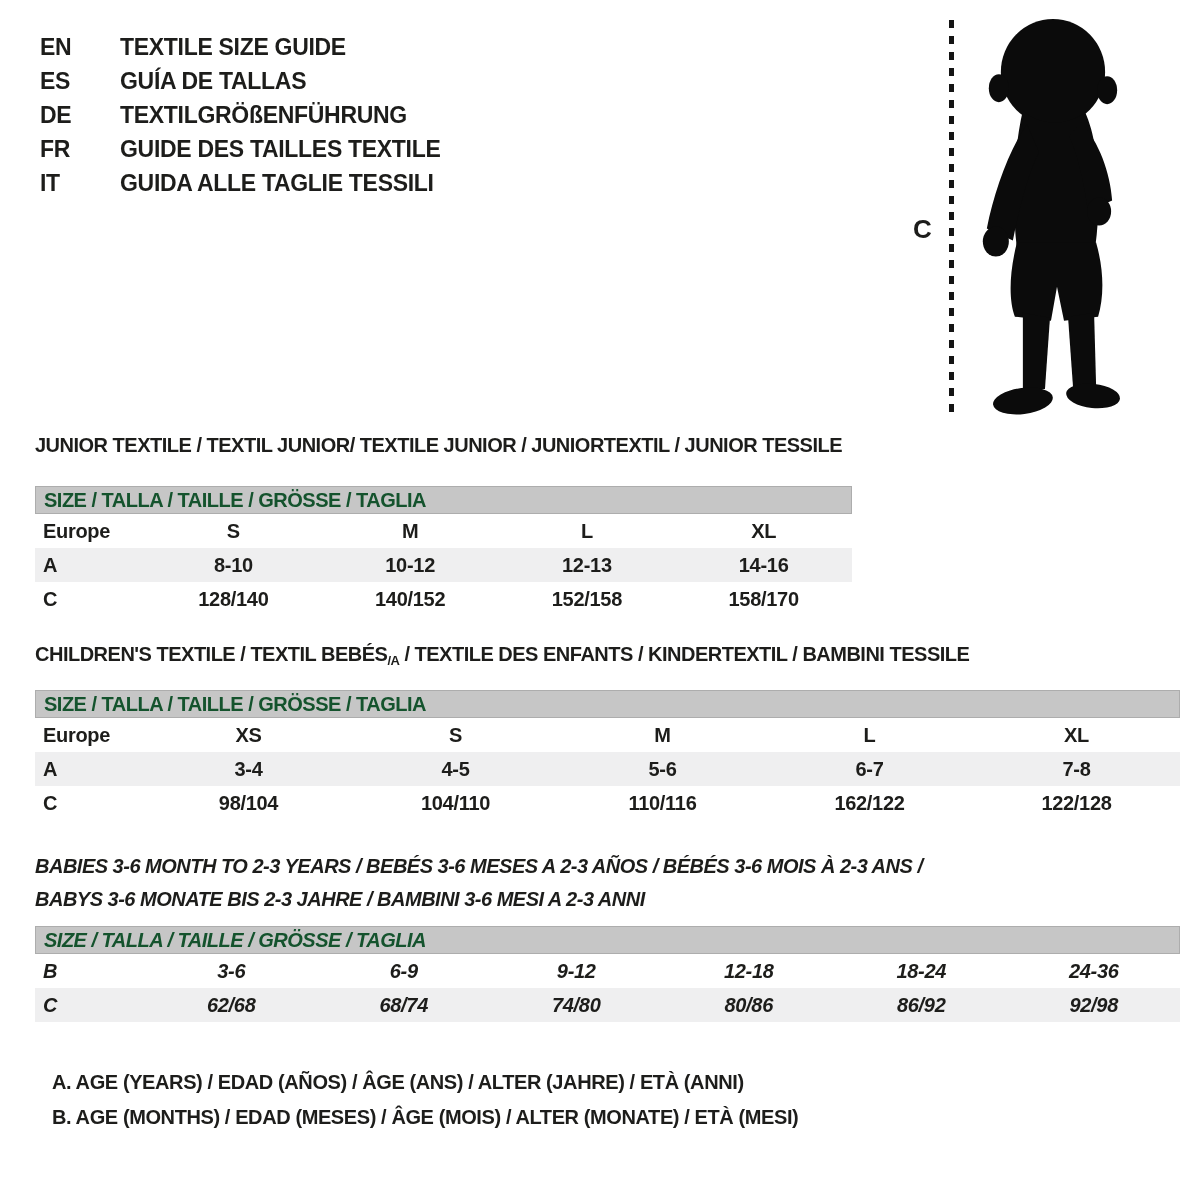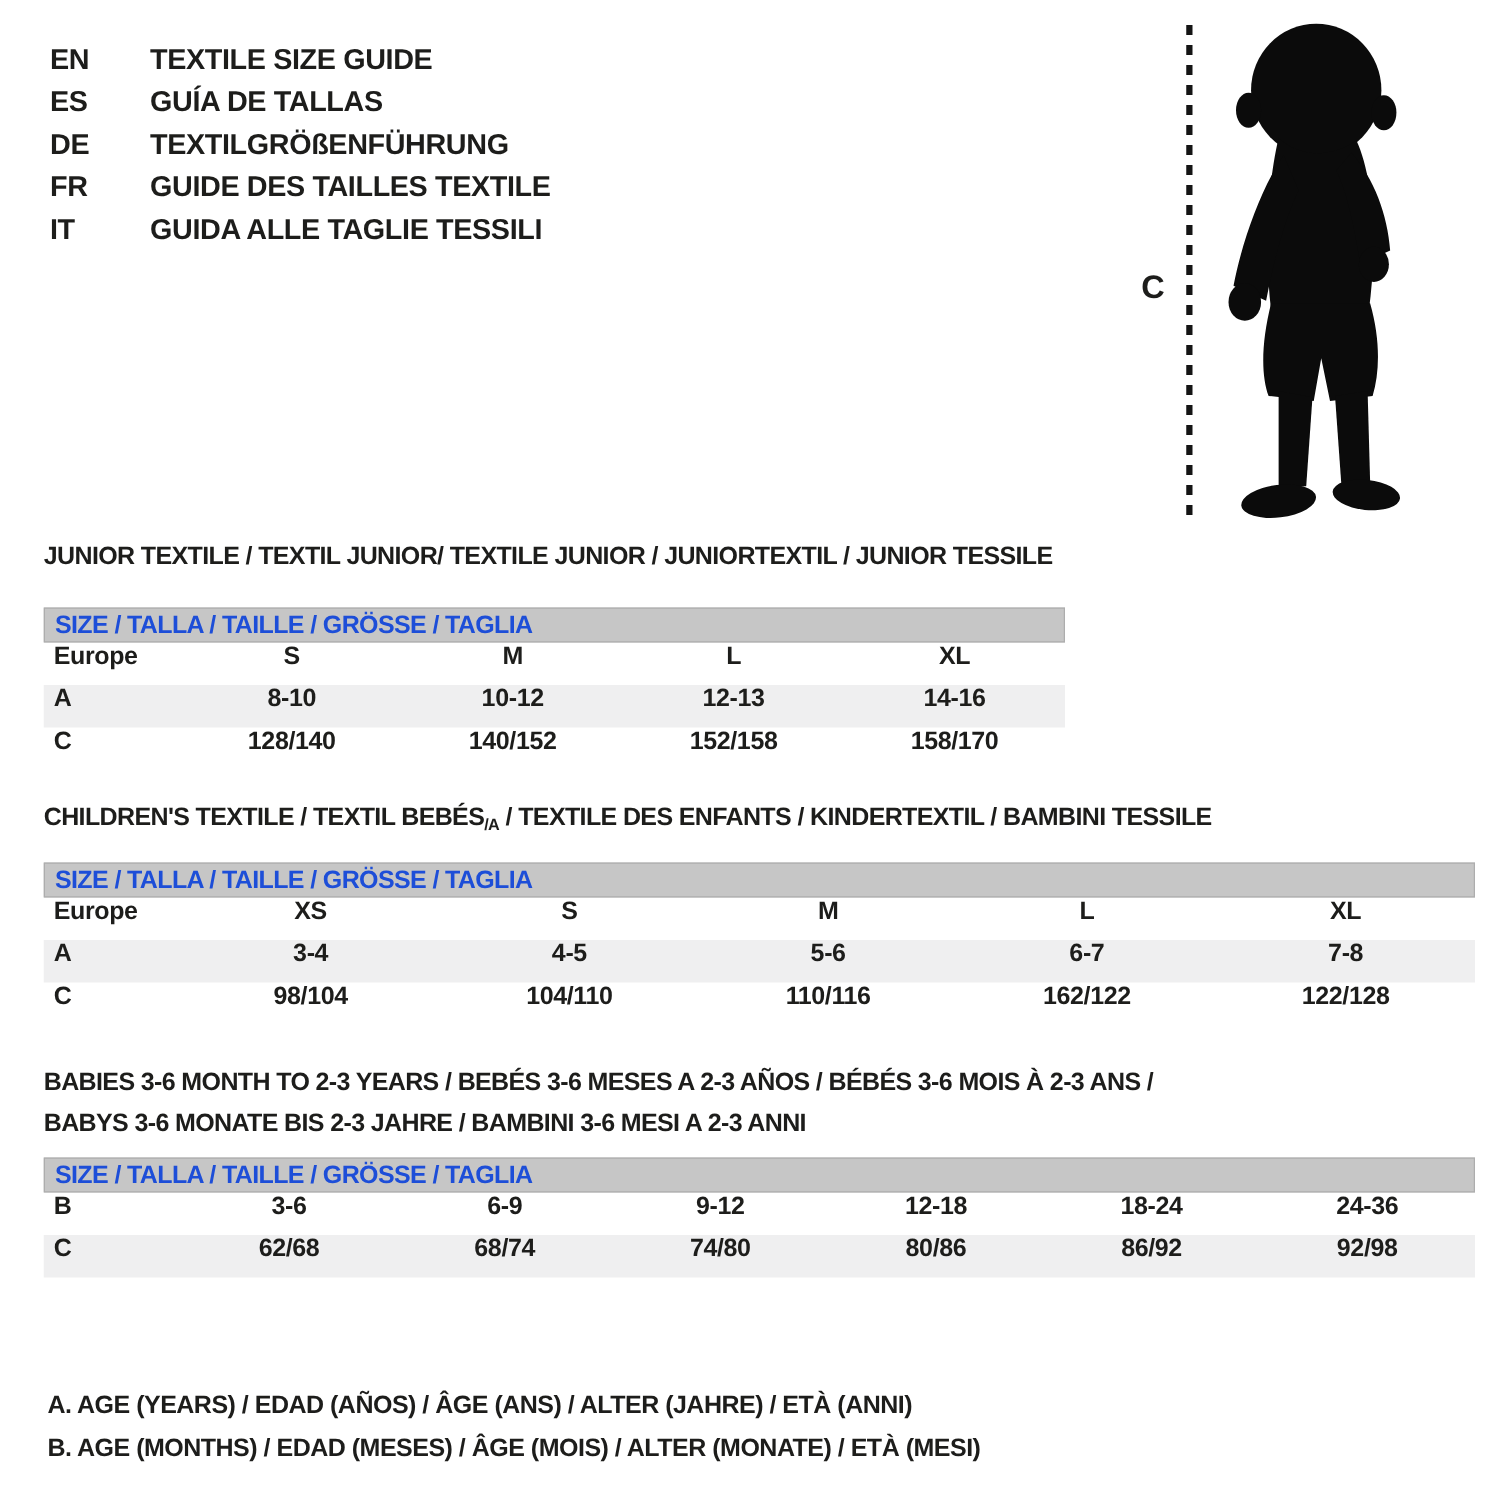--- a/index.html
+++ b/index.html
@@ -22,37 +22,37 @@
     background:repeating-linear-gradient(to bottom,#141414 0 8px,transparent 8px 16px);
   }
   .figure svg{position:absolute;left:64px;top:0;width:184px;height:406px;}
 
   
   .section{position:absolute;left:35px;}
   .sec-title{font-size:20px;letter-spacing:-0.5px;white-space:nowrap;height:24px;line-height:24px;}
   .sec-title .sub{font-size:13px;vertical-align:-4px;}
   .size-bar{
     background:#c6c6c6;border:1px solid #adadad;height:28px;line-height:26px;
-    color:#1d4ed8;font-size:20px;letter-spacing:-0.5px;padding-left:8px;box-sizing:border-box;
+    color:#14532d;font-size:20px;letter-spacing:-0.5px;padding-left:8px;box-sizing:border-box;
   }
-  .trow{display:flex;height:34px;font-size:20px;letter-spacing:-0.3px;}
+  .trow{display:flex;align-items:center;height:34px;font-size:20px;letter-spacing:-0.3px;}
   .trow.shaded{background:#efeff0;}
   .tlabel{flex:0 0 110px;padding-left:8px;box-sizing:border-box;}
   .tcell{flex:1;text-align:center;}
 
   #junior-section{top:433px;width:817px;}
   #junior-section .size-bar{margin-top:29px;}
   #children-section{top:642px;width:1145px;}
   #children-section .size-bar{margin-top:24px;}
-  #babies-section{top:850px;width:1145px;}
+  #babies-section{top:850px;width:1145px;font-style:italic;}
   #babies-section .sec-title{height:33px;line-height:33px;}
   #babies-section .size-bar{margin-top:10px;}
 
   
-  .legend{position:absolute;top:1065px;left:38px;margin-top:42px;}
+  .legend{position:absolute;top:1065px;left:52px;}
   .legend-line{font-size:20px;line-height:35px;letter-spacing:-0.4px;white-space:nowrap;}
 </style>
 </head>
 <body>
 
 <div class="langs">
   <div class="lang-row">
     <span class="lang-code">EN</span>
     <span class="lang-label">TEXTILE SIZE GUIDE</span>
   </div>

